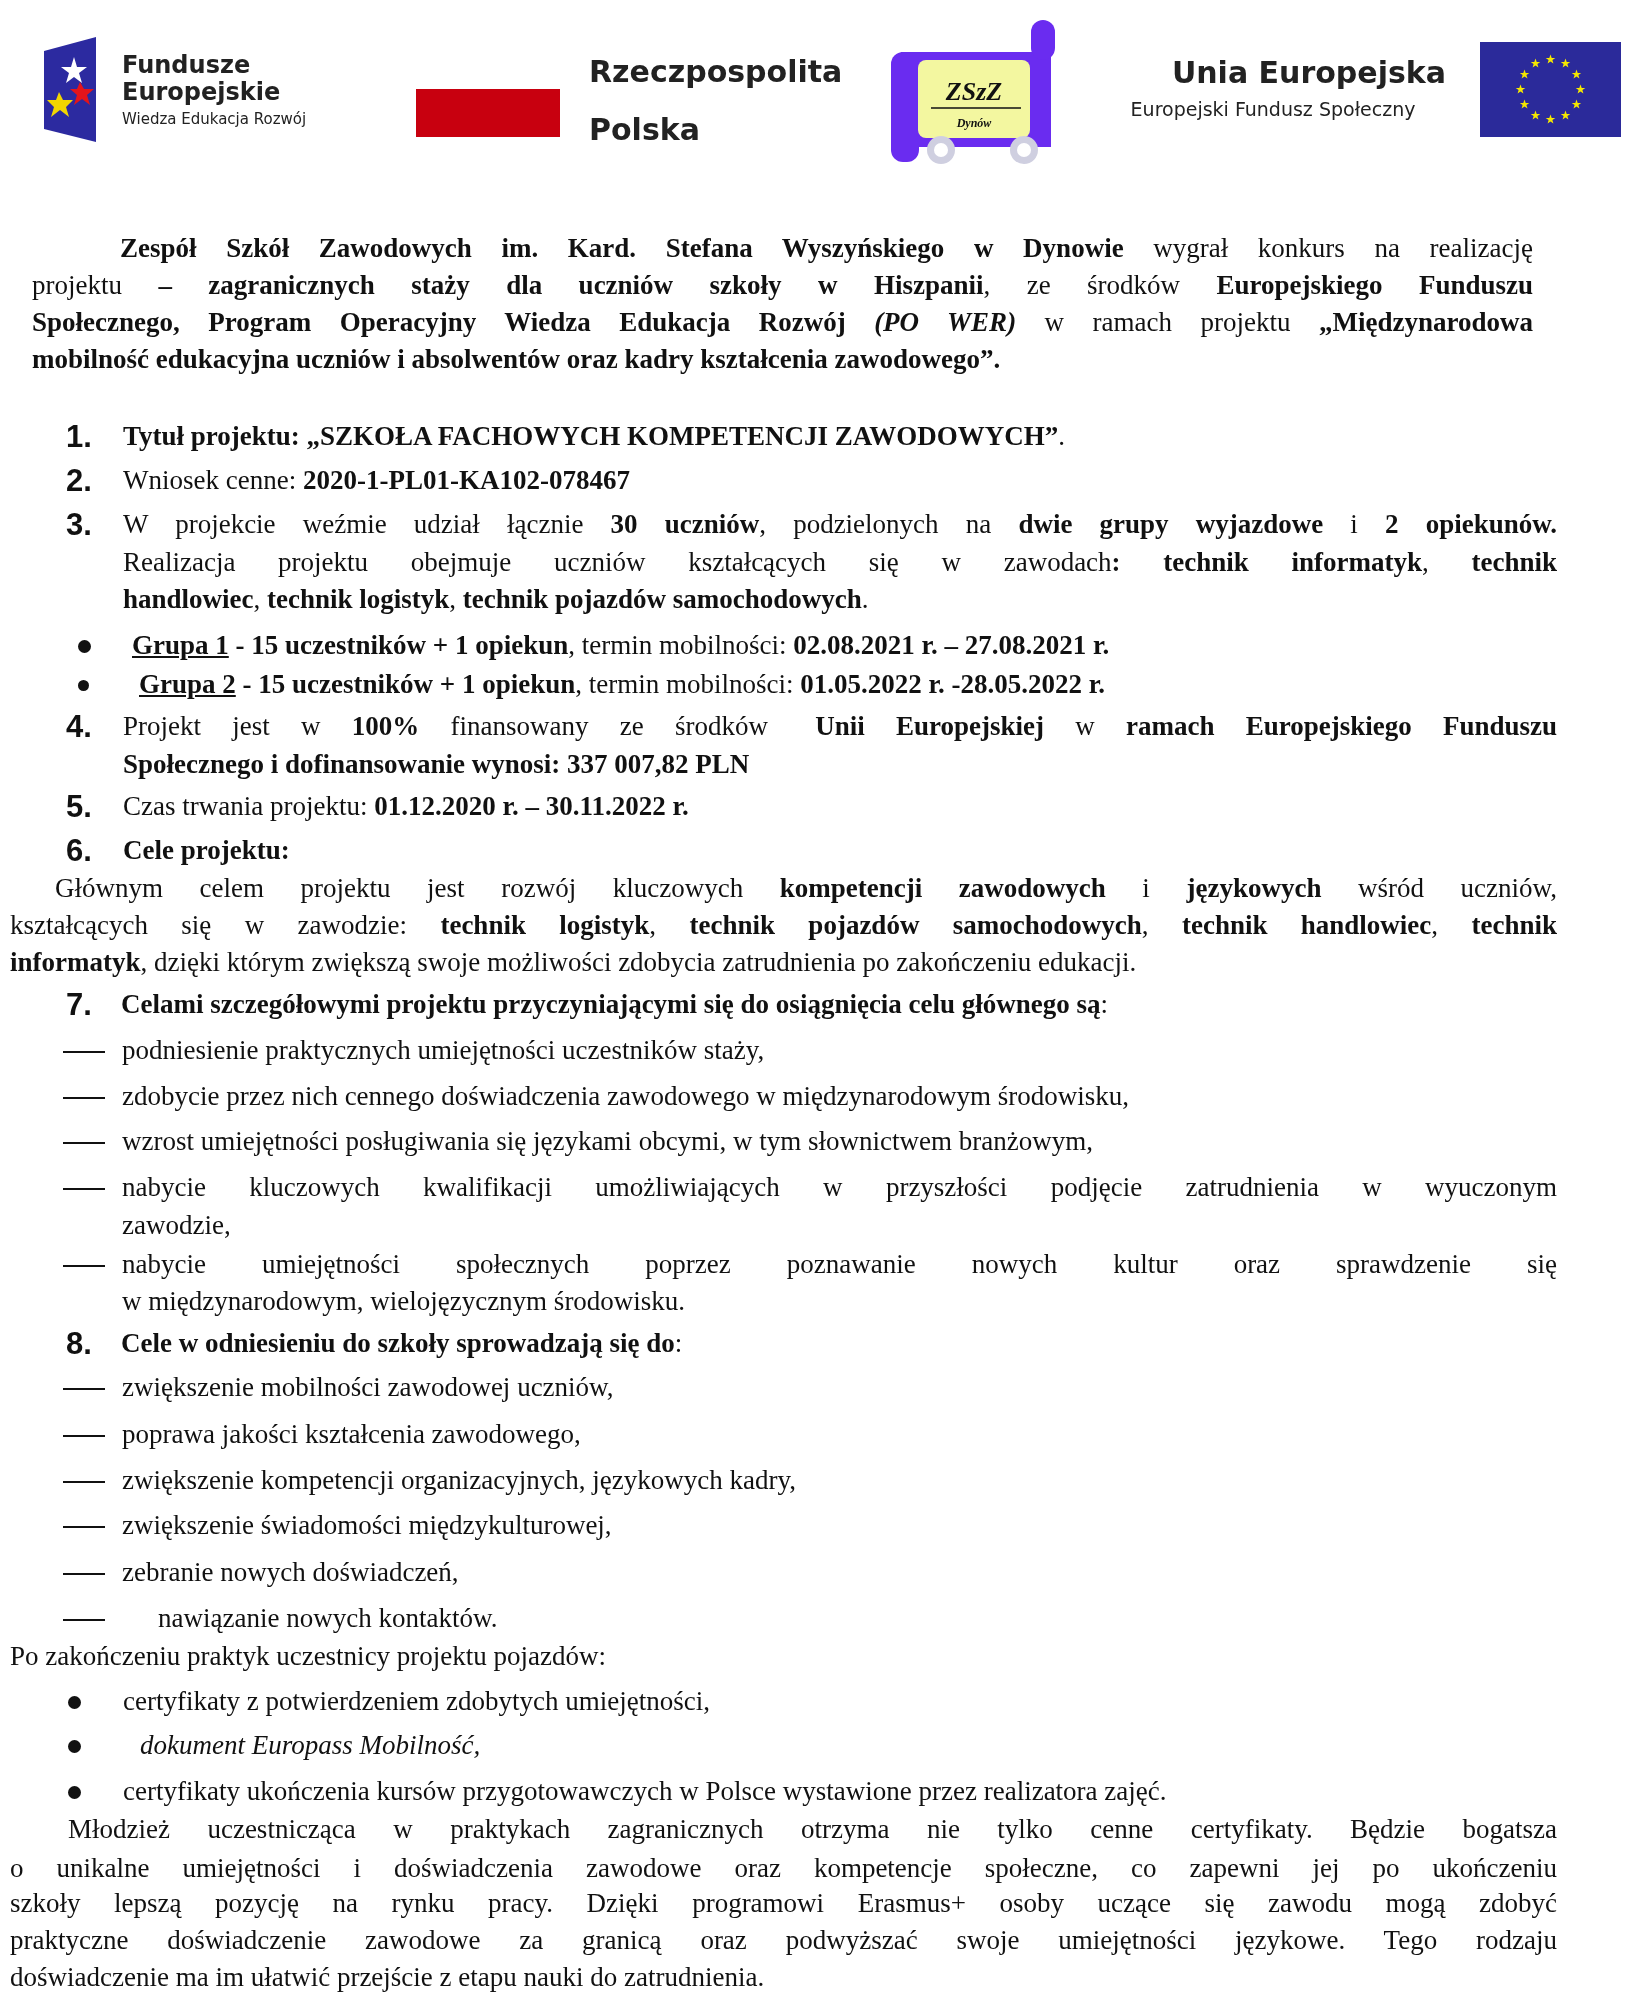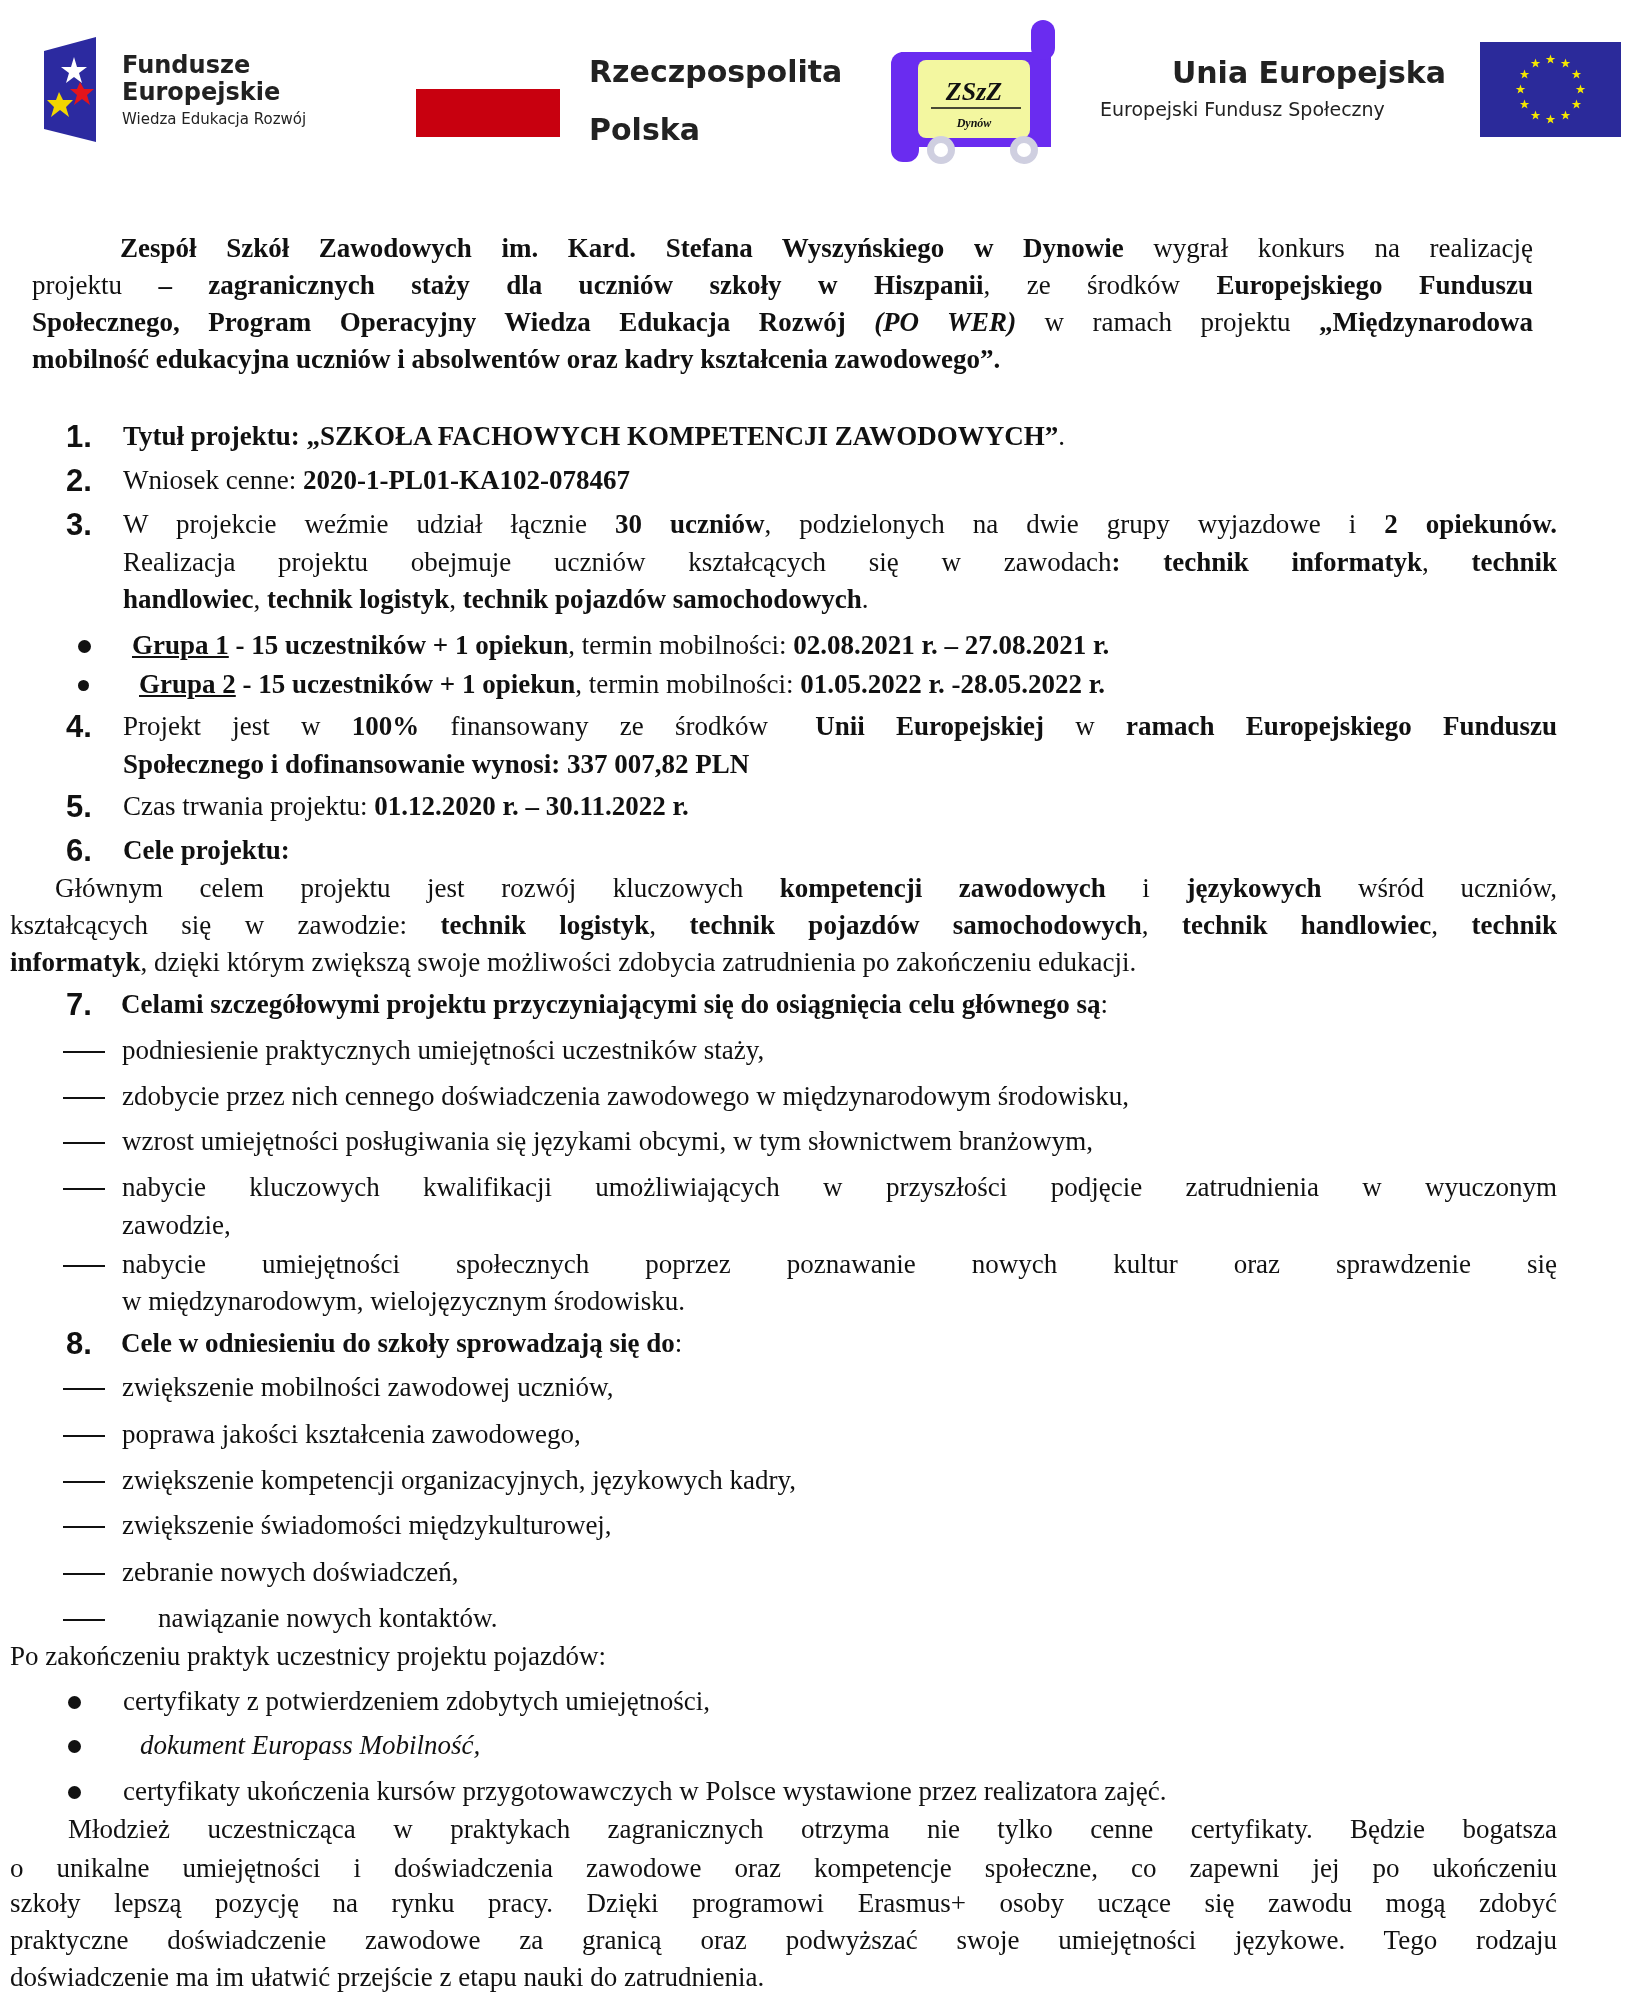--- a/index.html
+++ b/index.html
@@ -47,21 +47,21 @@
     <text x="83" y="115" text-anchor="middle" font-family="Liberation Serif, serif" font-style="italic" font-weight="bold" font-size="12" fill="#111">Dynów</text>
     <circle cx="50" cy="138" r="14" fill="#cfcfe0"></circle>
       <circle cx="50" cy="138" r="7" fill="#fff"></circle>
     <circle cx="133" cy="138" r="14" fill="#cfcfe0"></circle>
       <circle cx="133" cy="138" r="7" fill="#fff"></circle>
   </svg>
 </div>
 
 <div>
   <div class="abs logo-text" style="left:1150px;width:296px;text-align:right;top:56px;font-size:30px;line-height:34px;font-weight:bold;">Unia Europejska</div>
-  <div class="abs logo-text" style="left:1100px;width:346px;text-align:left;top:98px;font-size:19px;line-height:22px;">Europejski Fundusz Społeczny</div>
+  <div class="abs logo-text" style="left:1100px;width:346px;text-align:center;top:98px;font-size:19px;line-height:22px;">Europejski Fundusz Społeczny</div>
   <svg class="abs" style="left:1480px;top:42px;width:141px;height:95px;" viewBox="0 0 141 95" id="euflag">
     <rect width="141" height="95" fill="#2b2a9a"></rect>
   <polygon points="70.5,12.5 71.7,15.9 75.3,16.0 72.4,18.1 73.4,21.5 70.5,19.5 67.6,21.5 68.6,18.1 65.7,16.0 69.3,15.9" fill="#f5e800"></polygon>
       <polygon points="85.5,16.5 86.7,19.9 90.3,20.0 87.4,22.1 88.4,25.6 85.5,23.5 82.6,25.6 83.6,22.1 80.7,20.0 84.3,19.9" fill="#f5e800"></polygon>
       <polygon points="96.5,27.5 97.7,30.9 101.2,31.0 98.4,33.1 99.4,36.5 96.5,34.5 93.5,36.5 94.6,33.1 91.7,31.0 95.3,30.9" fill="#f5e800"></polygon>
       <polygon points="100.5,42.5 101.7,45.9 105.3,46.0 102.4,48.1 103.4,51.5 100.5,49.5 97.6,51.5 98.6,48.1 95.7,46.0 99.3,45.9" fill="#f5e800"></polygon>
       <polygon points="96.5,57.5 97.7,60.9 101.2,61.0 98.4,63.1 99.4,66.5 96.5,64.5 93.5,66.5 94.6,63.1 91.7,61.0 95.3,60.9" fill="#f5e800"></polygon>
       <polygon points="85.5,68.5 86.7,71.9 90.3,71.9 87.4,74.1 88.4,77.5 85.5,75.5 82.6,77.5 83.6,74.1 80.7,71.9 84.3,71.9" fill="#f5e800"></polygon>
       <polygon points="70.5,72.5 71.7,75.9 75.3,76.0 72.4,78.1 73.4,81.5 70.5,79.5 67.6,81.5 68.6,78.1 65.7,76.0 69.3,75.9" fill="#f5e800"></polygon>
       <polygon points="55.5,68.5 56.7,71.9 60.3,71.9 57.4,74.1 58.4,77.5 55.5,75.5 52.6,77.5 53.6,74.1 50.7,71.9 54.3,71.9" fill="#f5e800"></polygon>
@@ -80,21 +80,21 @@
 </div>
 
 <div>
   <div class="num" style="top:418px;">1.</div>
   <div class="line" style="left:123px;top:418px;"><span style="font-weight: bold;">Tytuł projektu: „SZKOŁA FACHOWYCH KOMPETENCJI ZAWODOWYCH”</span><span>.</span></div>
 
   <div class="num" style="top:462px;">2.</div>
   <div class="line" style="left:123px;top:462px;"><span>Wniosek cenne: </span><span style="font-weight: bold;">2020-1-PL01-KA102-078467</span></div>
 
   <div class="num" style="top:506px;">3.</div>
-  <div class="line just" style="left:123px;width:1434px;top:506px;"><span>W projekcie weźmie udział łącznie </span><span style="font-weight: bold;">30 uczniów</span><span>, podzielonych na </span><span style="font-weight: normal; margin-top: 32px;">dwie grupy wyjazdowe</span><span> i </span><span style="font-weight: bold;">2 opiekunów.</span></div>
+  <div class="line just" style="left:123px;width:1434px;top:506px;"><span>W projekcie weźmie udział łącznie </span><span style="font-weight: bold;">30 uczniów</span><span>, podzielonych na </span><span style="font-weight: bold; margin-top: 32px;">dwie grupy wyjazdowe</span><span> i </span><span style="font-weight: bold;">2 opiekunów.</span></div>
   <div class="line just" style="left:123px;width:1434px;top:544px;"><span>Realizacja projektu obejmuje uczniów kształcących się w zawodach</span><span style="font-weight: bold;">: technik informatyk</span><span>, </span><span style="font-weight: bold;">technik</span></div>
   <div class="line" style="left:123px;top:581px;"><span style="font-weight: bold;">handlowiec</span><span>, </span><span style="font-weight: bold;">technik logistyk</span><span>, </span><span style="font-weight: bold;">technik pojazdów samochodowych</span><span>.</span></div>
 
   <div class="dot" style="left:78px;top:640px;"></div>
   <div class="line" style="left:132px;top:627px;"><span style="font-weight: bold; text-decoration: underline;">Grupa 1</span><span style="font-weight: bold;"> - 15 uczestników + 1 opiekun</span><span>, termin mobilności: </span><span style="font-weight: bold;">02.08.2021 r. – 27.08.2021 r.</span></div>
   <div class="dot" style="left:78px;top:680px;width:11px;height:11px;"></div>
   <div class="line" style="left:139px;top:666px;"><span style="font-weight: bold; text-decoration: underline;">Grupa 2</span><span style="font-weight: bold;"> - 15 uczestników + 1 opiekun</span><span>, termin mobilności: </span><span style="font-weight: bold;">01.05.2022 r. -28.05.2022 r.</span></div>
 
   <div class="num" style="top:708px;">4.</div>
   <div class="line just" style="left:123px;width:1434px;top:708px;"><span>Projekt jest w </span><span style="font-weight: bold;">100%</span><span> finansowany ze środków </span><span style="font-weight: bold; margin-left: 16px;">Unii Europejskiej</span><span> w </span><span style="font-weight: bold;">ramach Europejskiego Funduszu</span></div>

